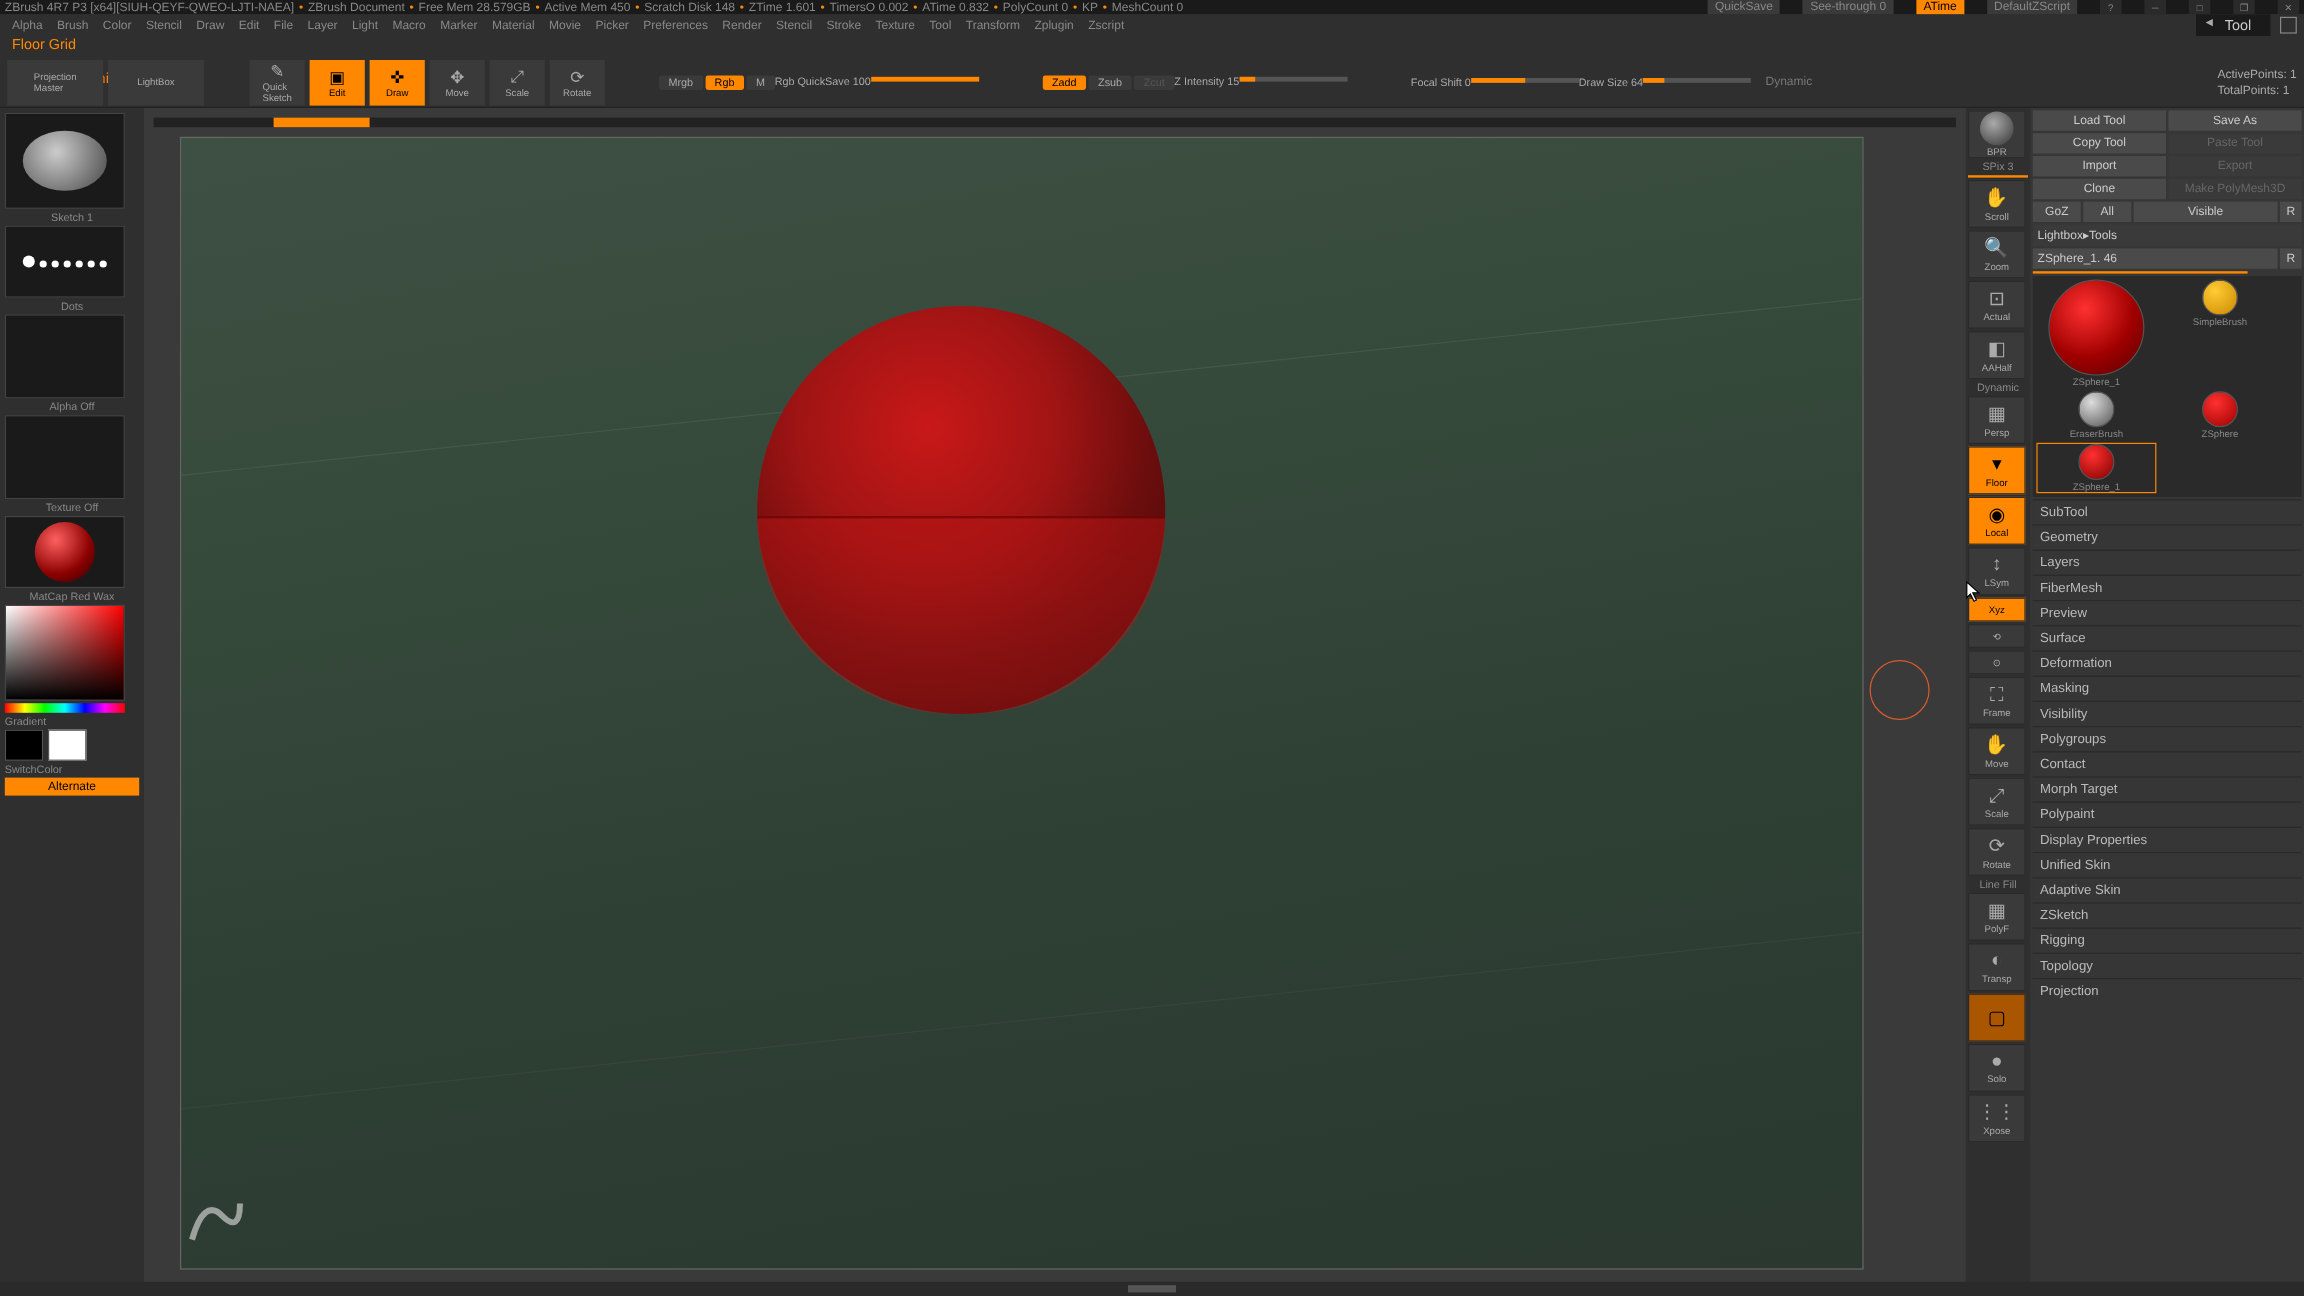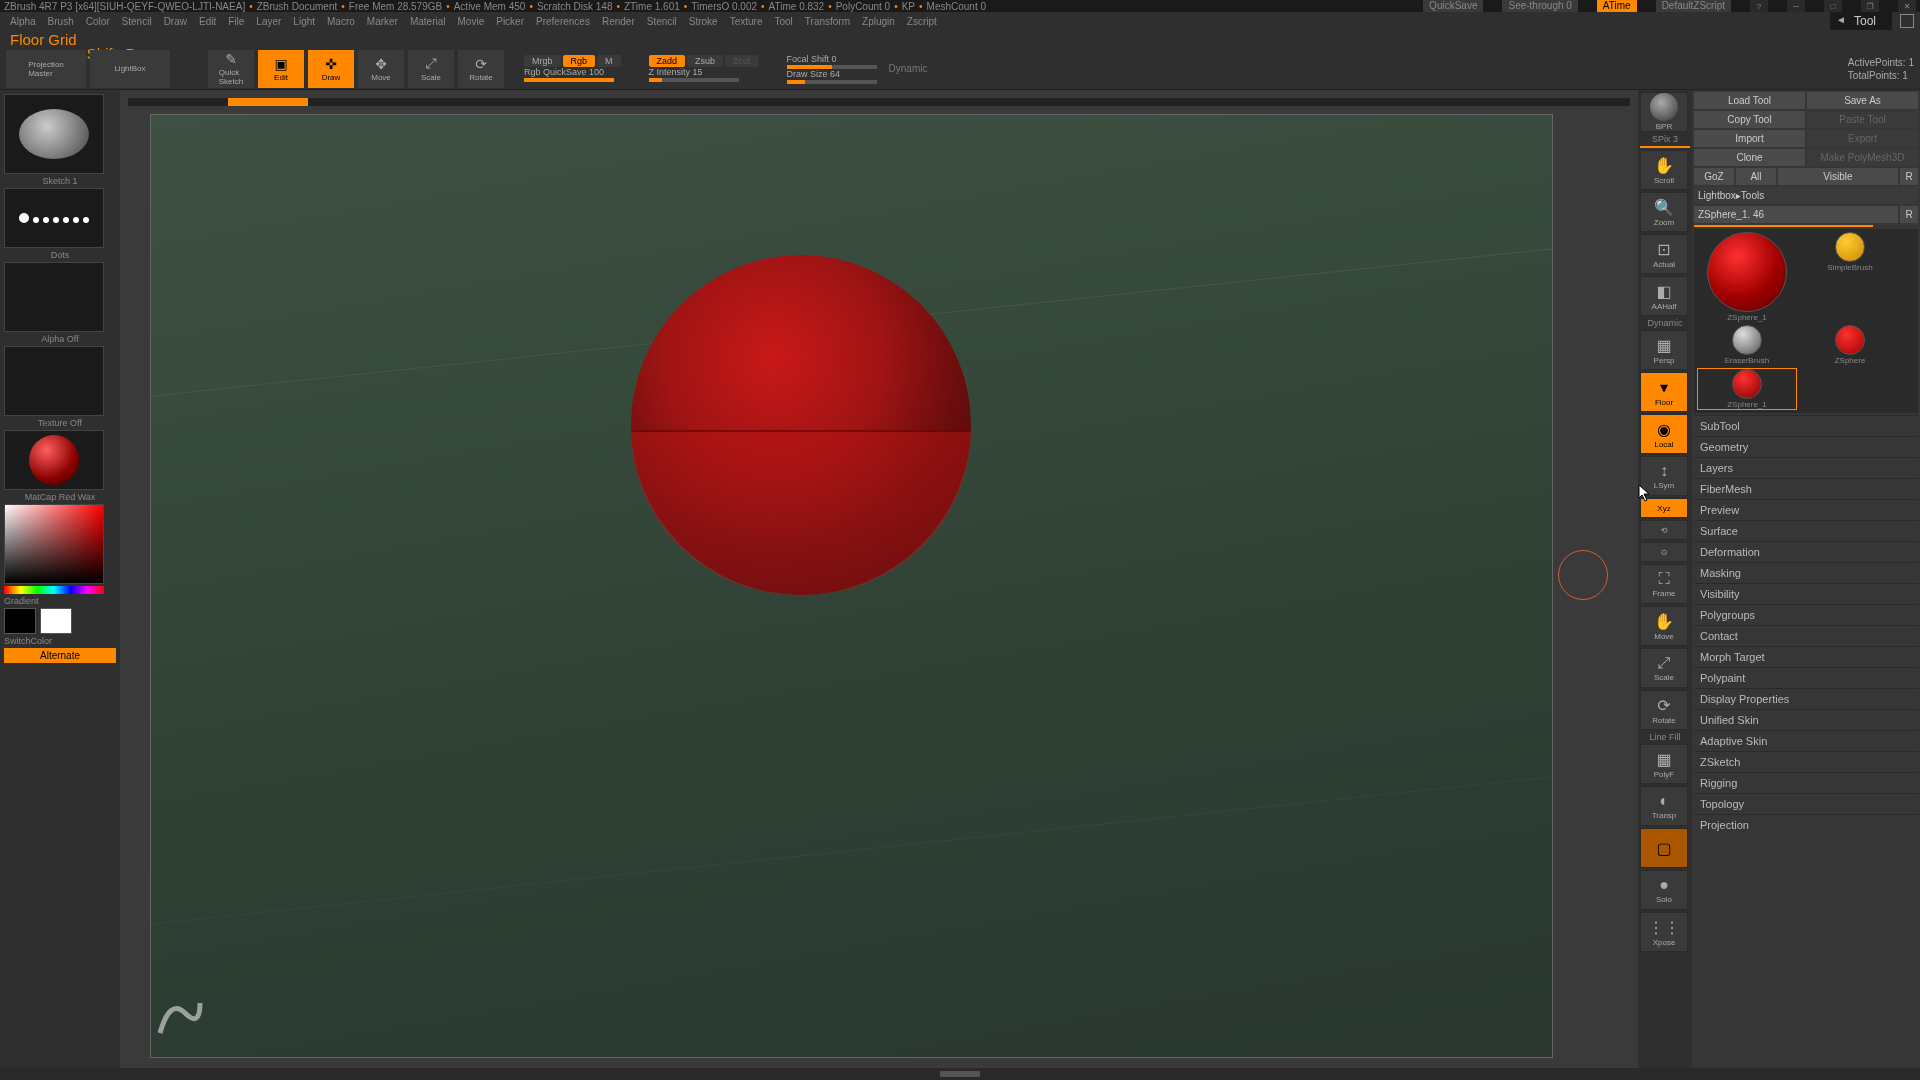--- a/index.html
+++ b/index.html
@@ -9,28 +9,28 @@
 .top-bar .sep { color:#ff8800; }
 .top-bar-right { position:absolute; right:4px; top:0; display:flex; gap:19px; align-items:center; height:12px; }
 .top-icon { width:18px; height:12px; background:#2a2a2a; display:flex; align-items:center; justify-content:center; color:#aaa; font-size:8px; }
 .top-btn { background:#3a3a3a; padding:0 6px; height:12px; line-height:12px; color:#aaa; }
 .top-btn.active { background:#ff8800; color:#000; }
 .menu-bar { height:18px; background:#2f2f2f; display:flex; align-items:center; padding:0 10px; gap:12px; color:#888; position:relative; }
 .menu-bar-right { position:absolute; right:6px; display:flex; gap:8px; align-items:center; }
 .tool-tab { background:#1a1a1a; color:#ccc; padding:2px 16px 2px 24px; font-size:12px; position:relative; }
 .tool-tab::before { content:'◄'; position:absolute; left:6px; font-size:10px; color:#aaa; }
 .restore-icon { width:14px; height:14px; border:1px solid #888; }
-.status-hint { height:18px; background:#2f2f2f; display:flex; align-items:center; padding:0 10px; color:#ff8800; font-size:15px; gap:10px; }
+.status-hint { height:18px; background:#2f2f2f; display:flex; align-items:flex-start; padding:0 10px; color:#ff8800; font-size:12px; gap:10px; }
 .status-hint .kbd { color:#ff8800;margin-top:28px; }
 .toolbar { height:42px; background:#2f2f2f; display:flex; align-items:center; padding:0 6px; gap:4px; border-bottom:1px solid #222; }
 .tool-btn { width:46px; height:38px; background:#3a3a3a; display:flex; flex-direction:column; align-items:center; justify-content:center; color:#aaa; font-size:8px; gap:1px; }
 .tool-btn.active { background:#ff8800; color:#000; }
 .tool-btn.wide { width:80px; }
 .tool-btn .ico { width:16px; height:16px; display:flex; align-items:center; justify-content:center; font-size:14px; }
-.slider-block { display:flex; flex-direction:column; gap:0px; font-size:9px; }
+.slider-block { display:flex; gap:0px; font-size:9px;margin-left:25px; }
 .slider-row { display:flex; align-items:center; gap:2px; }
 .pill { padding:1px 8px; background:#3a3a3a; color:#aaa; border-radius:2px; }
 .pill.active { background:#ff8800; color:#000; }
 .slider-track { width:90px; height:4px; background:#555; position:relative; margin-top:1px; }
 .slider-track .fill { height:100%; background:#ff8800; }
 .stats { margin-left:auto; display:flex; flex-direction:column; font-size:10px; color:#aaa; gap:2px; }
 .main { display:flex; height:calc(1080px - 12px - 18px - 18px - 42px - 12px); }
 .left-tray { width:120px; background:#2f2f2f; padding:4px; display:flex; flex-direction:column; gap:2px; }
 .brush-prev { width:100px; height:80px; background:#1a1a1a; border:1px solid #444; display:flex; align-items:center; justify-content:center; position:relative; }
 .brush-gradient { width:70px; height:50px; border-radius:50%; background:radial-gradient(circle at 40% 35%, #ccc, #444); }

